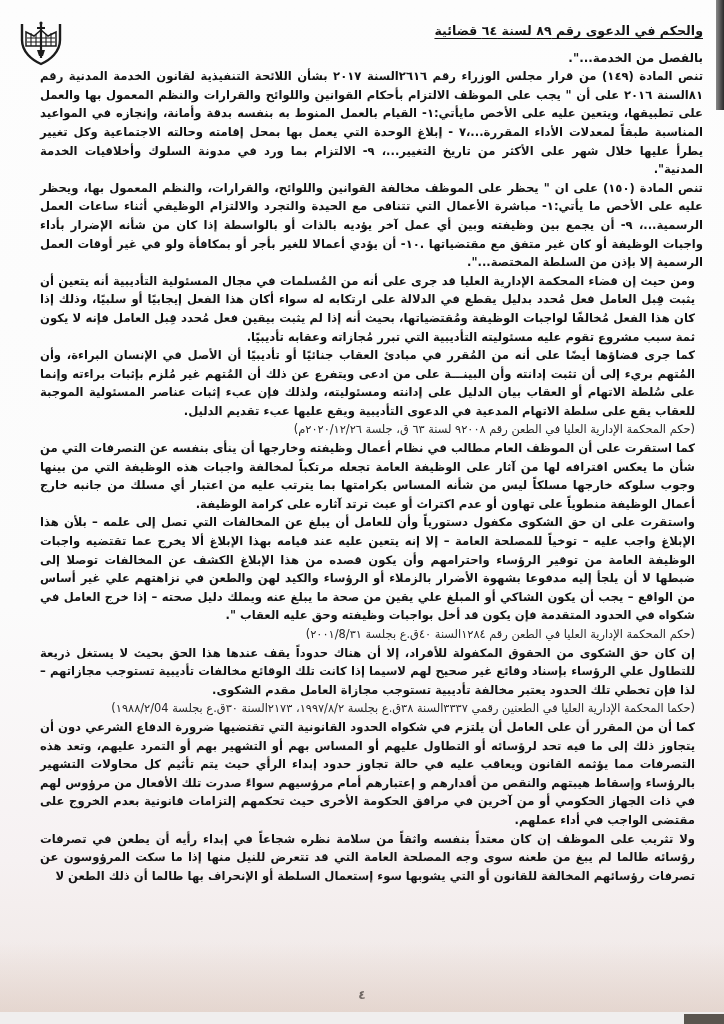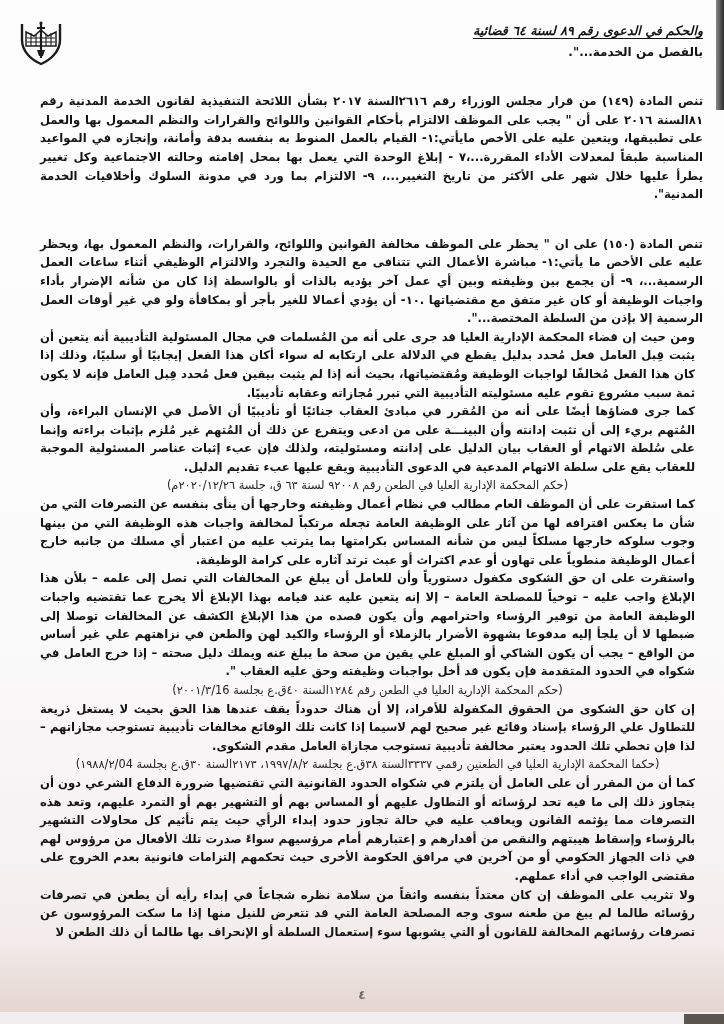--- a/index.html
+++ b/index.html
@@ -33,27 +33,27 @@
   }
   .content {
     position:absolute; left:40px; top:22px; width:655px;
     direction:rtl; text-align:justify;
     color:#141414; font-weight:bold;
     font-size:11.6px; line-height:18.6px;
   }
   .content p { margin:0; }
   .heading {
     display:inline-block; text-decoration:underline; text-underline-offset:3px;
-    font-size:12.6px; margin-right:-8px; margin-bottom:2px;font-style:italic;
+    font-size:12.6px; margin-right:-8px; margin-bottom:8px;
   }
   .subheading { display:block; margin-right:-8px; font-size:12px; }
   .para { text-indent:0; }
-  .para.first { margin-right:-8px;margin-top:31px; }
+  .para.first { margin-right:-8px; }
   .citation {
-    text-align:center; font-weight:normal; font-size:11.4px; color:#232323;
+    font-weight:normal; font-size:11.4px; color:#232323;
     margin:1px 0 2px 0;
   }
   .page-number {
     position:absolute; left:0; width:724px; top:988px; text-align:center;
     font-weight:bold; font-size:12px; color:#222;
   }
 </style>
 </head>
 <body>
 
@@ -77,21 +77,21 @@
 
     <p class="para first">تنص المادة (١٤٩) من قرار مجلس الوزراء رقم ٢٦١٦السنة ٢٠١٧ بشأن اللائحة التنفيذية لقانون الخدمة المدنية رقم ٨١السنة ٢٠١٦ على أن " يجب على الموظف الالتزام بأحكام القوانين واللوائح والقرارات والنظم المعمول بها والعمل على تطبيقها، ويتعين عليه على الأخص مايأتي:١- القيام بالعمل المنوط به بنفسه بدقة وأمانة، وإنجازه في المواعيد المناسبة طبقاً لمعدلات الأداء المقررة...،٧ - إبلاغ الوحدة التي يعمل بها بمحل إقامته وحالته الاجتماعية وكل تغيير يطرأ عليها خلال شهر على الأكثر من تاريخ التغيير...، ٩- الالتزام بما ورد في مدونة السلوك وأخلاقيات الخدمة المدنية".</p>
     <p class="para first">تنص المادة (١٥٠) على ان " يحظر على الموظف مخالفة القوانين واللوائح، والقرارات، والنظم المعمول بها، ويحظر عليه على الأخص ما يأتي:١- مباشرة الأعمال التي تتنافى مع الحيدة والتجرد والالتزام الوظيفي أثناء ساعات العمل الرسمية...، ٩- أن يجمع بين وظيفته وبين أي عمل آخر يؤديه بالذات أو بالواسطة إذا كان من شأنه الإضرار بأداء واجبات الوظيفة أو كان غير متفق مع مقتضياتها .١٠- أن يؤدي أعمالا للغير بأجر أو بمكافأة ولو في غير أوقات العمل الرسمية إلا بإذن من السلطة المختصة...".</p>
     <p class="para">ومن حيث إن قضاء المحكمة الإدارية العليا قد جرى على أنه من المُسلمات في مجال المسئولية التأديبية أنه يتعين أن يثبت قِبل العامل فعل مُحدد بدليل يقطع في الدلالة على ارتكابه له سواء أكان هذا الفعل إيجابيًا أو سلبيًا، وذلك إذا كان هذا الفعل مُخالفًا لواجبات الوظيفة ومُقتضياتها، بحيث أنه إذا لم يثبت بيقين فعل مُحدد قِبل العامل فإنه لا يكون ثمة سبب مشروع تقوم عليه مسئوليته التأديبية التي تبرر مُجازاته وعقابه تأديبيًا.</p>
     <p class="para">كما جرى قضاؤها أيضًا على أنه من المُقرر في مبادئ العقاب جنائيًا أو تأديبيًا أن الأصل في الإنسان البراءة، وأن المُتهم بريء إلى أن تثبت إدانته وأن البينـــة على من ادعى ويتفرع عن ذلك أن المُتهم غير مُلزم بإثبات براءته وإنما على سُلطة الاتهام أو العقاب بيان الدليل على إدانته ومسئوليته، ولذلك فإن عبء إثبات عناصر المسئولية الموجبة للعقاب يقع على سلطة الاتهام المدعية في الدعوى التأديبية ويقع عليها عبء تقديم الدليل.</p>
     <p class="citation">(حكم المحكمة الإدارية العليا في الطعن رقم ٩٢٠٠٨ لسنة ٦٣ ق، جلسة ٢٠٢٠/١٢/٢٦م)</p>
 
     <p class="para">كما استقرت على أن الموظف العام مطالب في نظام أعمال وظيفته وخارجها أن ينأى بنفسه عن التصرفات التي من شأن ما يعكس اقترافه لها من آثار على الوظيفة العامة تجعله مرتكباً لمخالفة واجبات هذه الوظيفة التي من بينها وجوب سلوكه خارجها مسلكاً ليس من شأنه المساس بكرامتها بما يترتب عليه من اعتبار أي مسلك من جانبه خارج أعمال الوظيفة منطوياً على تهاون أو عدم اكتراث أو عبث ترتد آثاره على كرامة الوظيفة.</p>
 
     <p class="para">واستقرت على ان حق الشكوى مكفول دستورياً وأن للعامل أن يبلغ عن المخالفات التي تصل إلى علمه – بلأن هذا الإبلاغ واجب عليه – توخياً للمصلحة العامة – إلا إنه يتعين عليه عند قيامه بهذا الإبلاغ ألا يخرج عما تقتضيه واجبات الوظيفة العامة من توقير الرؤساء واحترامهم وأن يكون قصده من هذا الإبلاغ الكشف عن المخالفات توصلا إلى ضبطها لا أن يلجأ إليه مدفوعا بشهوة الأضرار بالزملاء أو الرؤساء والكيد لهن والطعن في نزاهتهم علي غير أساس من الواقع – يجب أن يكون الشاكي أو المبلغ علي يقين من صحة ما يبلغ عنه ويملك دليل صحته – إذا خرج العامل في شكواه في الحدود المتقدمة فإن يكون قد أخل بواجبات وظيفته وحق عليه العقاب ".</p>
-    <p class="citation">(حكم المحكمة الإدارية العليا في الطعن رقم ١٢٨٤السنة ٤٠ق.ع بجلسة ٢٠٠١/٣/16)</p>
+    <p class="citation">(حكم المحكمة الإدارية العليا في الطعن رقم ١٢٨٤السنة ٤٠ق.ع بجلسة ٢٠٠١/8/٣١)</p>
 
     <p class="para">إن كان حق الشكوى من الحقوق المكفولة للأفراد، إلا أن هناك حدوداً يقف عندها هذا الحق بحيث لا يستغل ذريعة للتطاول علي الرؤساء بإسناد وقائع غير صحيح لهم لاسيما إذا كانت تلك الوقائع مخالفات تأديبية تستوجب مجازاتهم – لذا فإن تخطي تلك الحدود يعتبر مخالفة تأديبية تستوجب مجازاة العامل مقدم الشكوى.</p>
     <p class="citation">(حكما المحكمة الإدارية العليا في الطعنين رقمي ٣٣٣٧السنة ٣٨ق.ع بجلسة ١٩٩٧/٨/٢، ٢١٧٣السنة ٣٠ق.ع بجلسة ١٩٨٨/٢/04)</p>
 
     <p class="para">كما أن من المقرر أن على العامل أن يلتزم في شكواه الحدود القانونية التي تقتضيها ضرورة الدفاع الشرعي دون أن يتجاوز ذلك إلى ما فيه تحد لرؤسائه أو التطاول عليهم أو المساس بهم أو التشهير بهم أو التمرد عليهم، وتعد هذه التصرفات مما يؤثمه القانون ويعاقب عليه في حالة تجاوز حدود إبداء الرأي حيث يتم تأثيم كل محاولات التشهير بالرؤساء وإسقاط هيبتهم والنقص من أقدارهم و إعتبارهم أمام مرؤسيهم سواءً صدرت تلك الأفعال من مرؤوس لهم في ذات الجهاز الحكومي أو من آخرين في مرافق الحكومة الأخرى حيث تحكمهم إلتزامات قانونية بعدم الخروج على مقتضى الواجب في أداء عملهم.</p>
     <p class="para">ولا تثريب على الموظف إن كان معتداً بنفسه واثقاً من سلامة نظره شجاعاً في إبداء رأيه أن يطعن في تصرفات رؤسائه طالما لم يبغ من طعنه سوى وجه المصلحة العامة التي قد تتعرض للنيل منها إذا ما سكت المرؤوسون عن تصرفات رؤسائهم المخالفة للقانون أو التي يشوبها سوء إستعمال السلطة أو الإنحراف بها طالما أن ذلك الطعن لا</p>
   </div>
 
   <div class="page-number">٤</div>
   <div class="page-shadow-bottom"></div>

